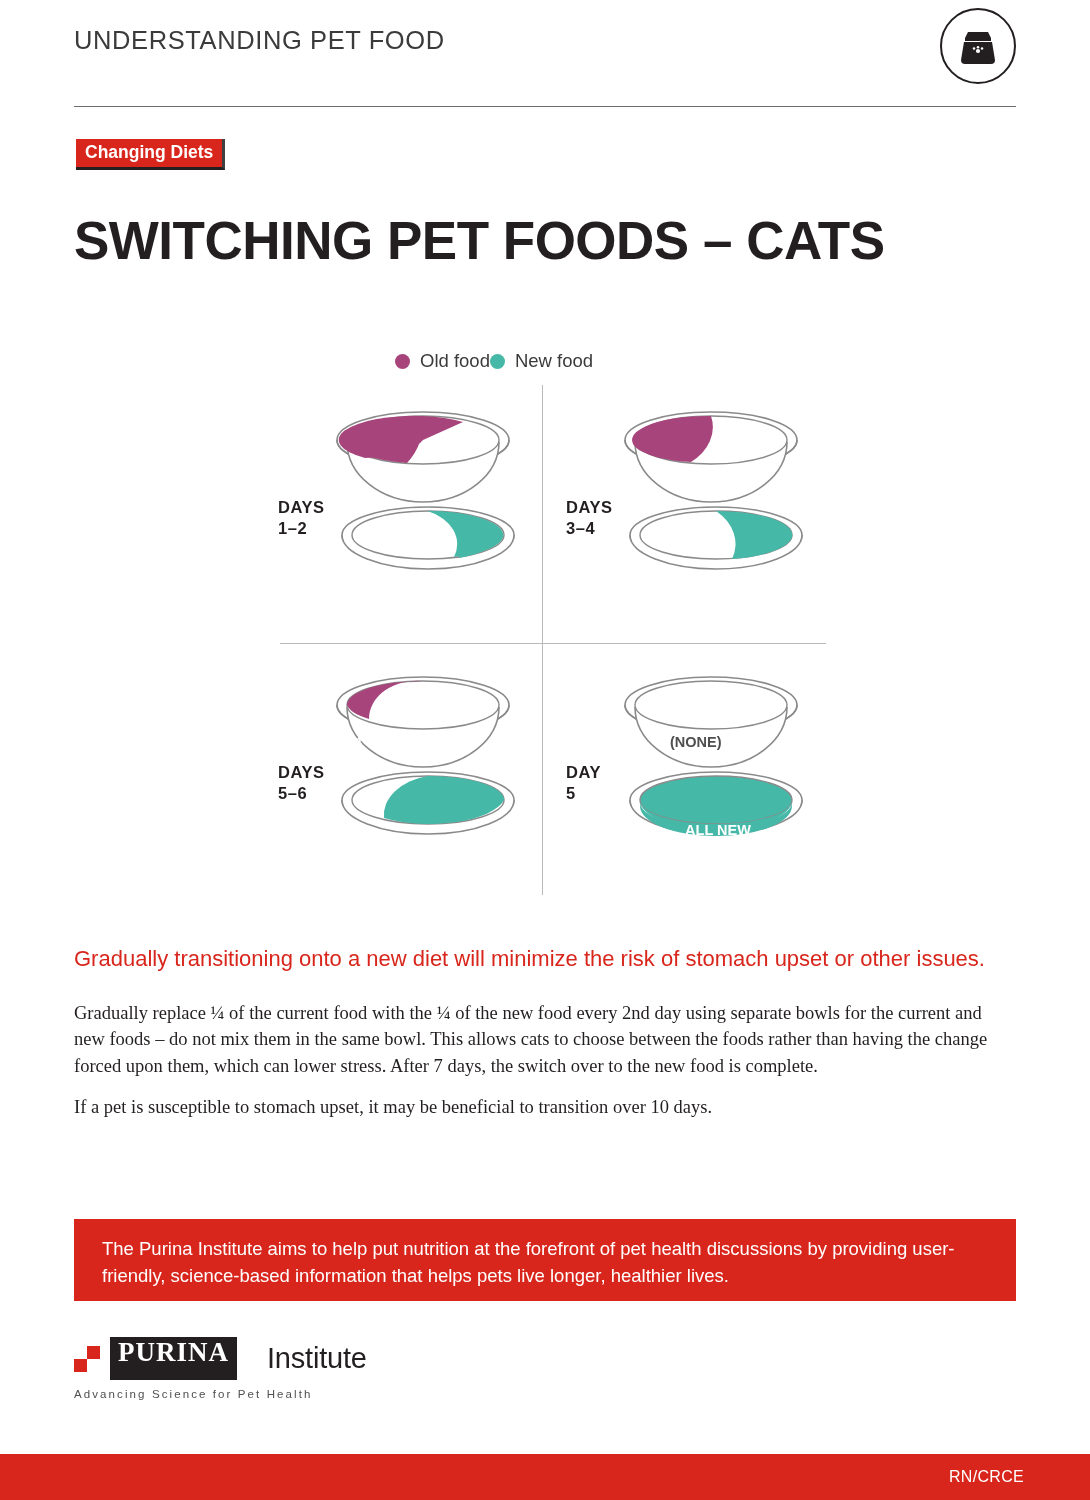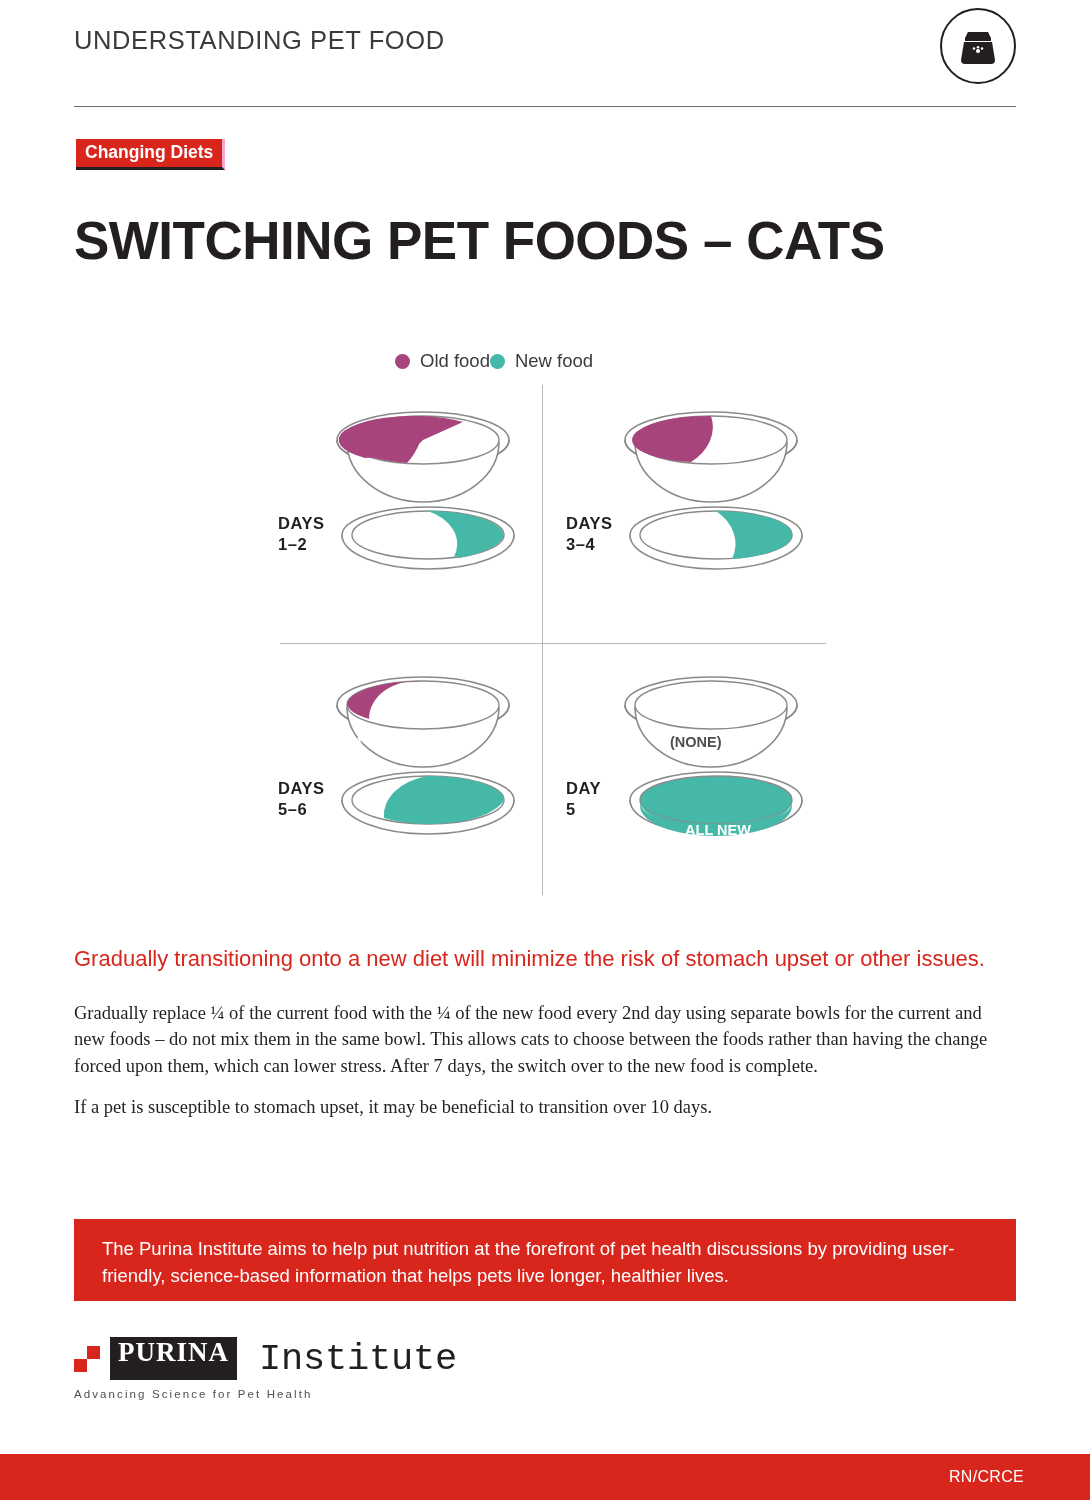--- a/index.html
+++ b/index.html
@@ -57,21 +57,21 @@
   .tag {
     position: absolute;
     left: 76px;
     top: 139px;
     background: #d9261c;
     color: #ffffff;
     font-size: 17.5px;
     font-weight: 700;
     padding: 4px 9px 5px 9px;
     box-sizing: border-box;
-    border-right: 3px solid #f9a8d4;
+    border-right: 3px solid #404040;
     border-bottom: 3px solid #231f20;
     line-height: 1.1;
   }
 
   
   .main-title {
     position: absolute;
     left: 74px;
     top: 212px;
     width: 960px;
@@ -134,21 +134,21 @@
     height: 255px;
   }
   .q-tl { left: 0px;   top: 0px; }
   .q-tr { left: 288px; top: 0px; }
   .q-bl { left: 0px;   top: 265px; }
   .q-br { left: 288px; top: 265px; }
 
   .day-label {
     position: absolute;
     left: 16px;
-    top: 128px;
+    top: 112px;
     font-size: 16.5px;
     font-weight: 700;
     letter-spacing: 0.6px;
     line-height: 1.25;
     color: #231f20;
     white-space: pre-line;
   }
   .bowls {
     position: absolute;
     left: 48px;
@@ -236,26 +236,25 @@
     background: #231f20;
     color: #ffffff;
     font-family: "Liberation Serif", serif;
     font-weight: 700;
     font-size: 27px;
     letter-spacing: 1px;
     padding: 1px 8px 14px 8px;
     line-height: 1.05;
   }
   .institute-word {
-    font-size: 37px;
+    font-size: 29px;
     color: #231f20;
     font-weight: 400;
     letter-spacing: -0.2px;
-    margin-left: 12px;
-    font-family: Liberation Mono, monospace;
+    margin-left: 20px;
   }
   .logo-tagline {
     margin-top: 8px;
     font-size: 11.5px;
     letter-spacing: 2.1px;
     color: #4f4f4f;
   }
 
   
   .footer-bar {

